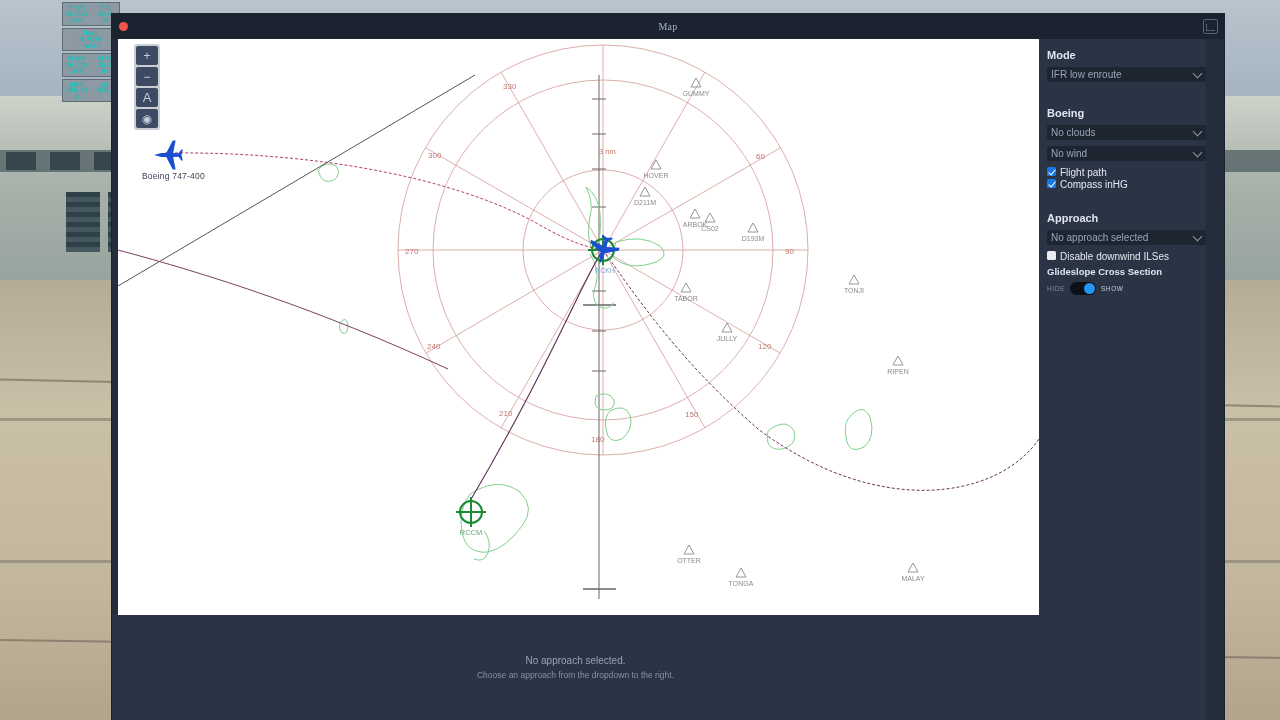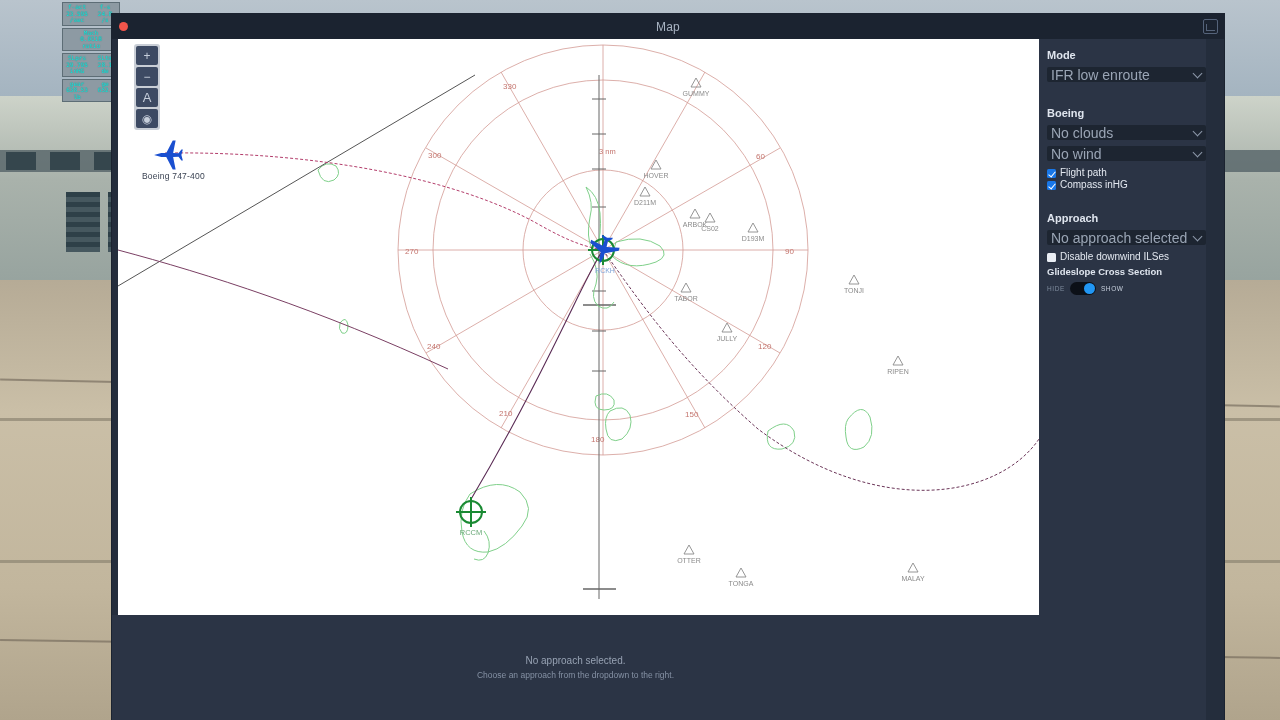--- a/index.html
+++ b/index.html
@@ -58,21 +58,21 @@
   
   #map-window {
     position:absolute; left:112px; top:14px; width:1112px; height:706px;
     background:#242d3c; z-index:5;
     box-shadow:0 0 0 1px #1b2330;
   }
   #titlebar {
     height:25px; background:#1b2330; position:relative;
     display:flex; align-items:center; justify-content:center;
   }
-  #titlebar .title { font-size:12px; color:#a8b3c2; letter-spacing:.2px; }
+  #titlebar .title { font-size:10px; color:#a8b3c2; letter-spacing:.2px;font-family:Liberation Serif, serif; }
   #close-dot {
     position:absolute; left:7px; top:8px; width:9px; height:9px;
     border-radius:50%; background:#f2554b;
   }
   #resize-btn {
     position:absolute; right:6px; top:5px; width:15px; height:15px;
     border:1.5px solid #55637a; border-radius:2px;
   }
   #resize-btn::after {
     content:""; position:absolute; left:2px; top:4px; width:8px; height:6px;
@@ -118,33 +118,33 @@
 
   
   #settings {
     width:167px; background:#2b3445; padding:8px 0 0 8px;
     color:#ccd4e0;
   }
   .group-title { font-size:11px; font-weight:bold; color:#dfe5ee; margin:2px 0 6px 0; }
   .dropdown {
     height:15px; background:#1d2531; border-radius:2px;
     display:flex; align-items:center; padding:0 4px;
-    font-size:14px; color:#9aa5b5; margin-bottom:6px;
+    font-size:10px; color:#9aa5b5; margin-bottom:6px;
     position:relative;
   }
   .dropdown .caret {
     position:absolute; right:5px; top:3px;
     width:7px; height:7px;
     border-left:1.2px solid #8d99aa; border-bottom:1.2px solid #8d99aa;
     transform:rotate(-45deg);
   }
   .spacer-lg { height:17px; }
   .spacer-md { height:19px; }
 
-  .chk-row { display:flex; align-items:flex-end; gap:4px; margin-bottom:1px; }
+  .chk-row { display:flex; align-items:flex-start; gap:4px; margin-bottom:1px; }
   .chkbox {
     width:9px; height:9px; border-radius:1.5px;
     background:#1877e8; position:relative; flex:none;
   }
   .chkbox.off { background:#e9edf3; }
   .chkbox.on::after {
     content:""; position:absolute; left:2.5px; top:0.5px;
     width:3px; height:6px; border-right:1.5px solid #fff; border-bottom:1.5px solid #fff;
     transform:rotate(40deg);
   }

